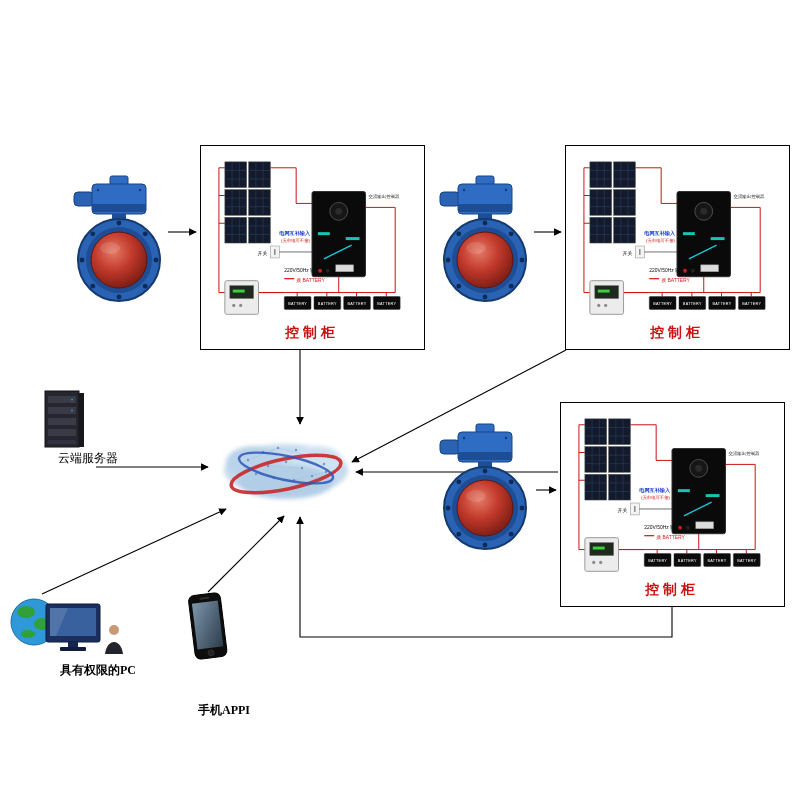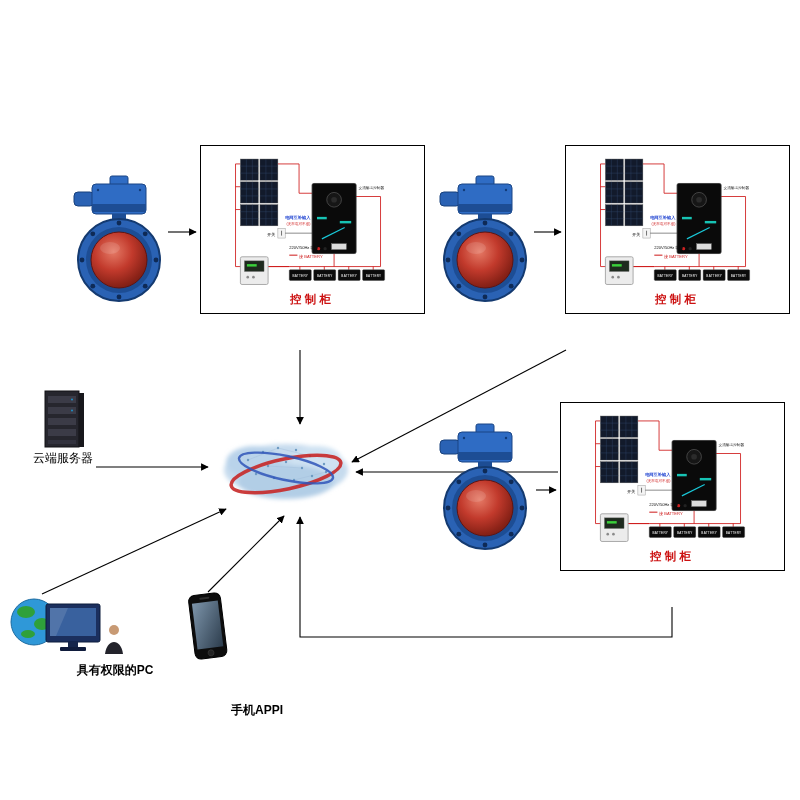--- a/index.html
+++ b/index.html
@@ -1,32 +1,32 @@
 <!DOCTYPE html>
 <html><head>
 <meta charset="utf-8">
 <style>
   * { margin:0; padding:0; box-sizing:border-box; }
   html,body { width:800px; height:800px; background:#fff; font-family:"Liberation Sans",sans-serif; }
   #canvas { position:absolute; left:0; top:0; width:800px; height:800px; background:#fff; overflow:hidden; }
   #connectors { position:absolute; left:0; top:0; z-index:1; }
   .comp { position:absolute; z-index:2; }
   .comp svg { display:block; width:100%; height:100%; }
-  .cabinet { position:absolute; width:225px; height:169px; border:1px solid #000; background:#fff; z-index:2; }
+  .cabinet { position:absolute; width:225px; height:205px; border:1px solid #000; background:#fff; z-index:2; }
   .cab-art { display:block; width:100%; height:100%; }
   svg text { font-family:"Liberation Sans",sans-serif; }
   .t-k   { font-size:5px; fill:#111; }
   .t-k-s { font-size:4.5px; fill:#222; }
   .t-blue{ font-size:5.2px; fill:#1a3fd0; font-weight:600; }
   .t-red-s{ font-size:4.4px; fill:#d02020; }
   .t-red { font-size:5px; fill:#d02020; }
   .bat-t { font-size:3.8px; fill:#fff; letter-spacing:.3px; }
   .cab-title { font-size:14px; fill:#cc1111; font-weight:700; letter-spacing:4px; }
-  .node-label { position:absolute; z-index:3; font-size:12px; color:#000; text-align:center; white-space:nowrap; }
-  .bold { font-weight:700;margin-left:47px; }
+  .node-label { position:absolute; z-index:3; font-size:12px; color:#000; text-align:right; white-space:nowrap;font-family:Liberation Serif, serif; }
+  .bold { font-weight:700; }
 </style>
 </head>
 <body>
 
 <div id="canvas">
 
   <svg id="connectors" width="800" height="800" viewBox="0 0 800 800">
     <defs>
       <marker id="arrow" viewBox="0 0 10 10" refX="9" refY="5" markerWidth="7" markerHeight="7" orient="auto-start-reverse">
         <path d="M0,0 L10,5 L0,10 z" fill="#000"></path>

